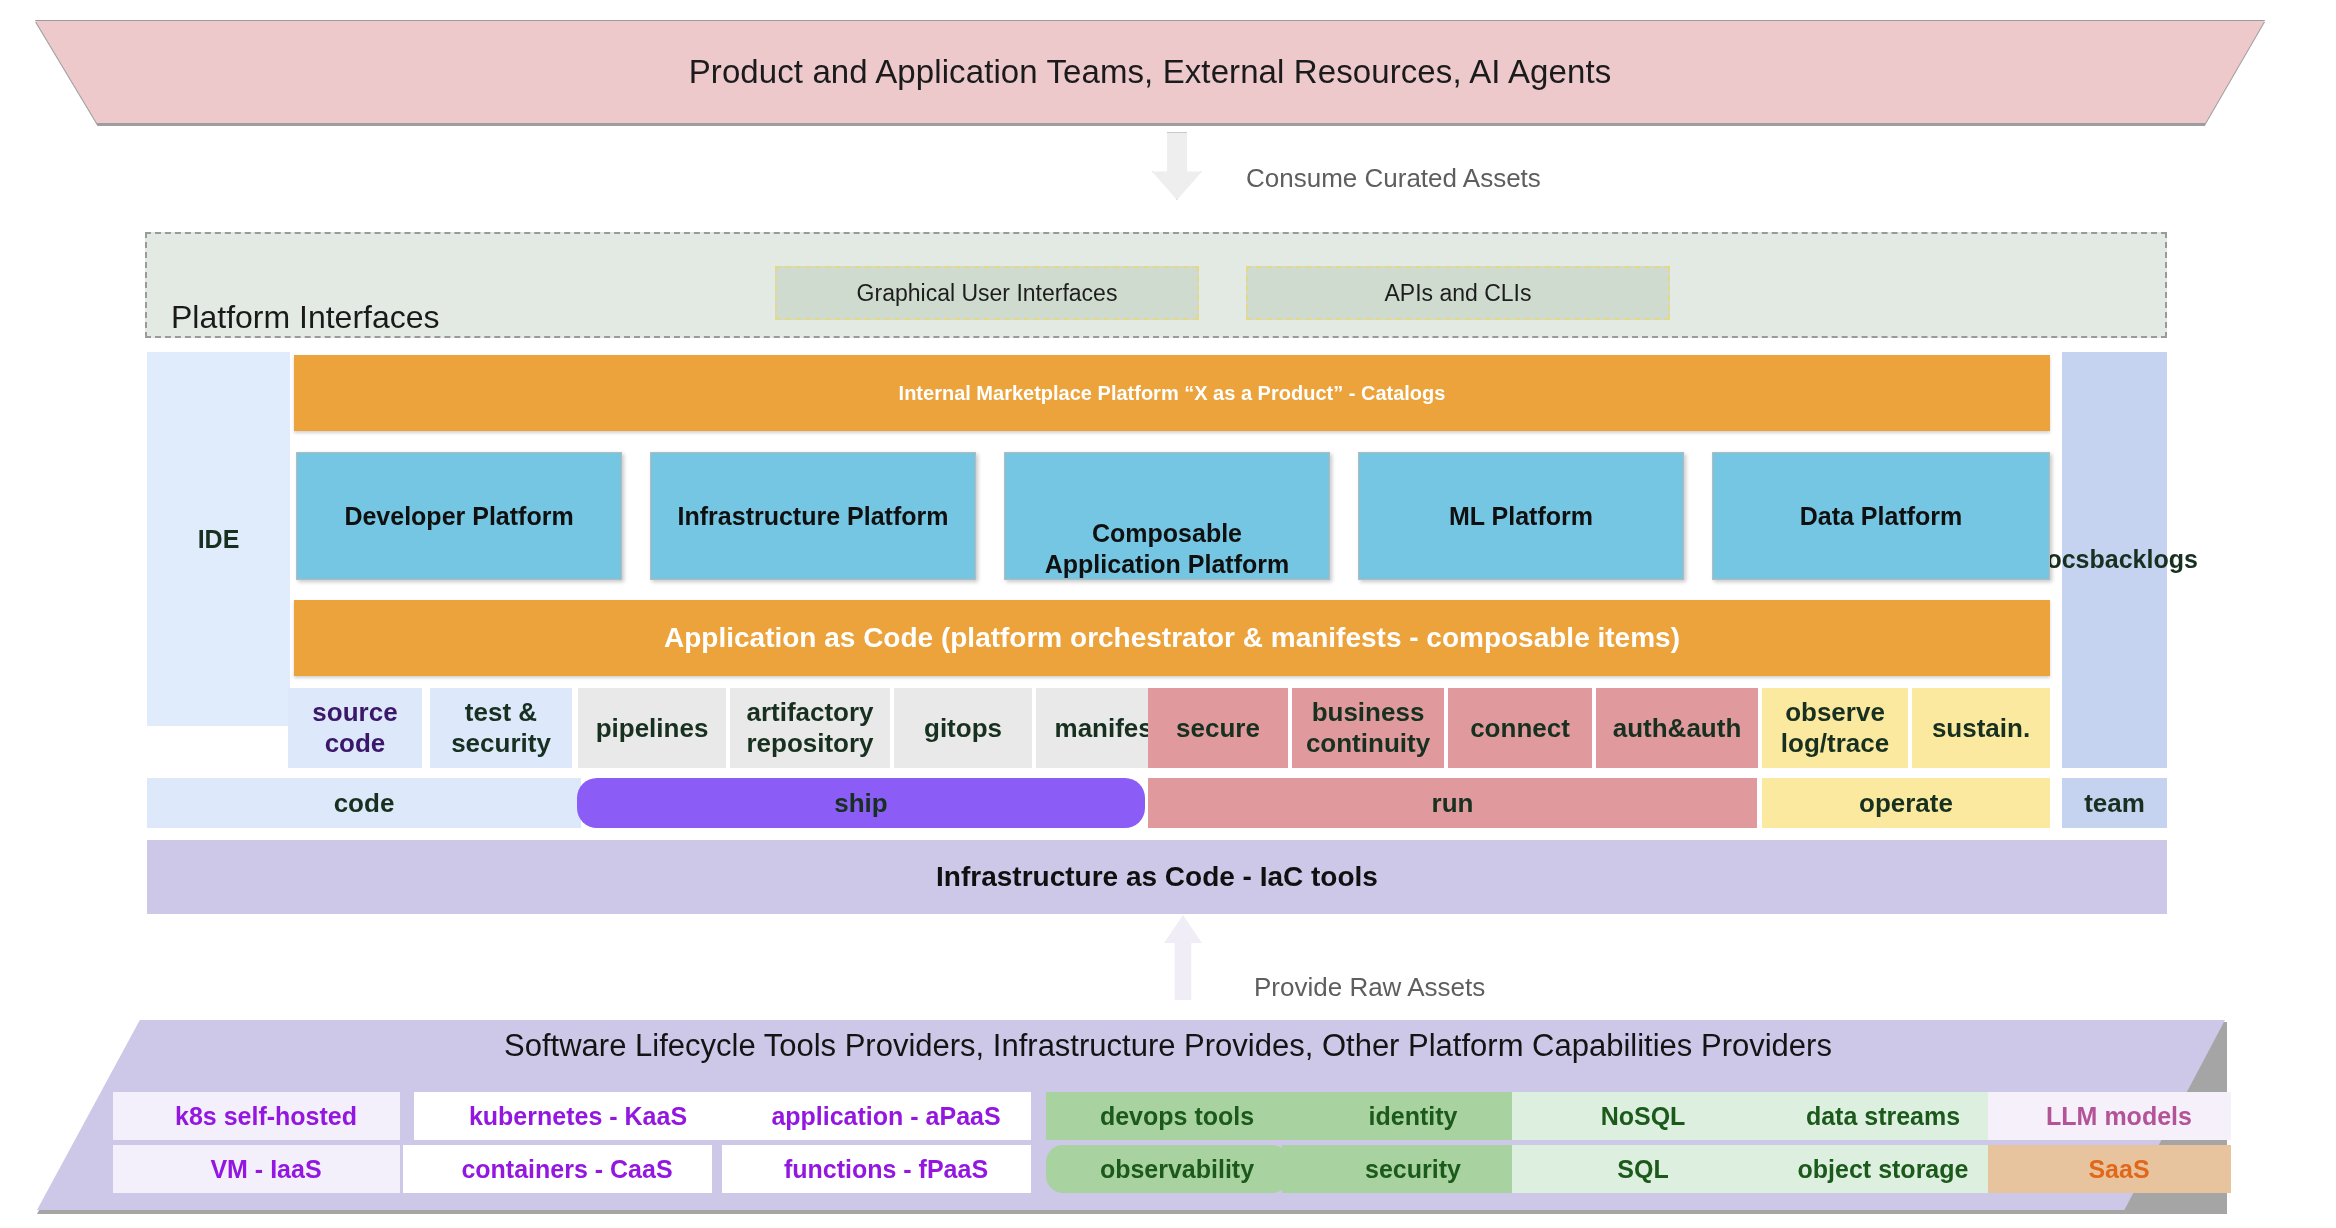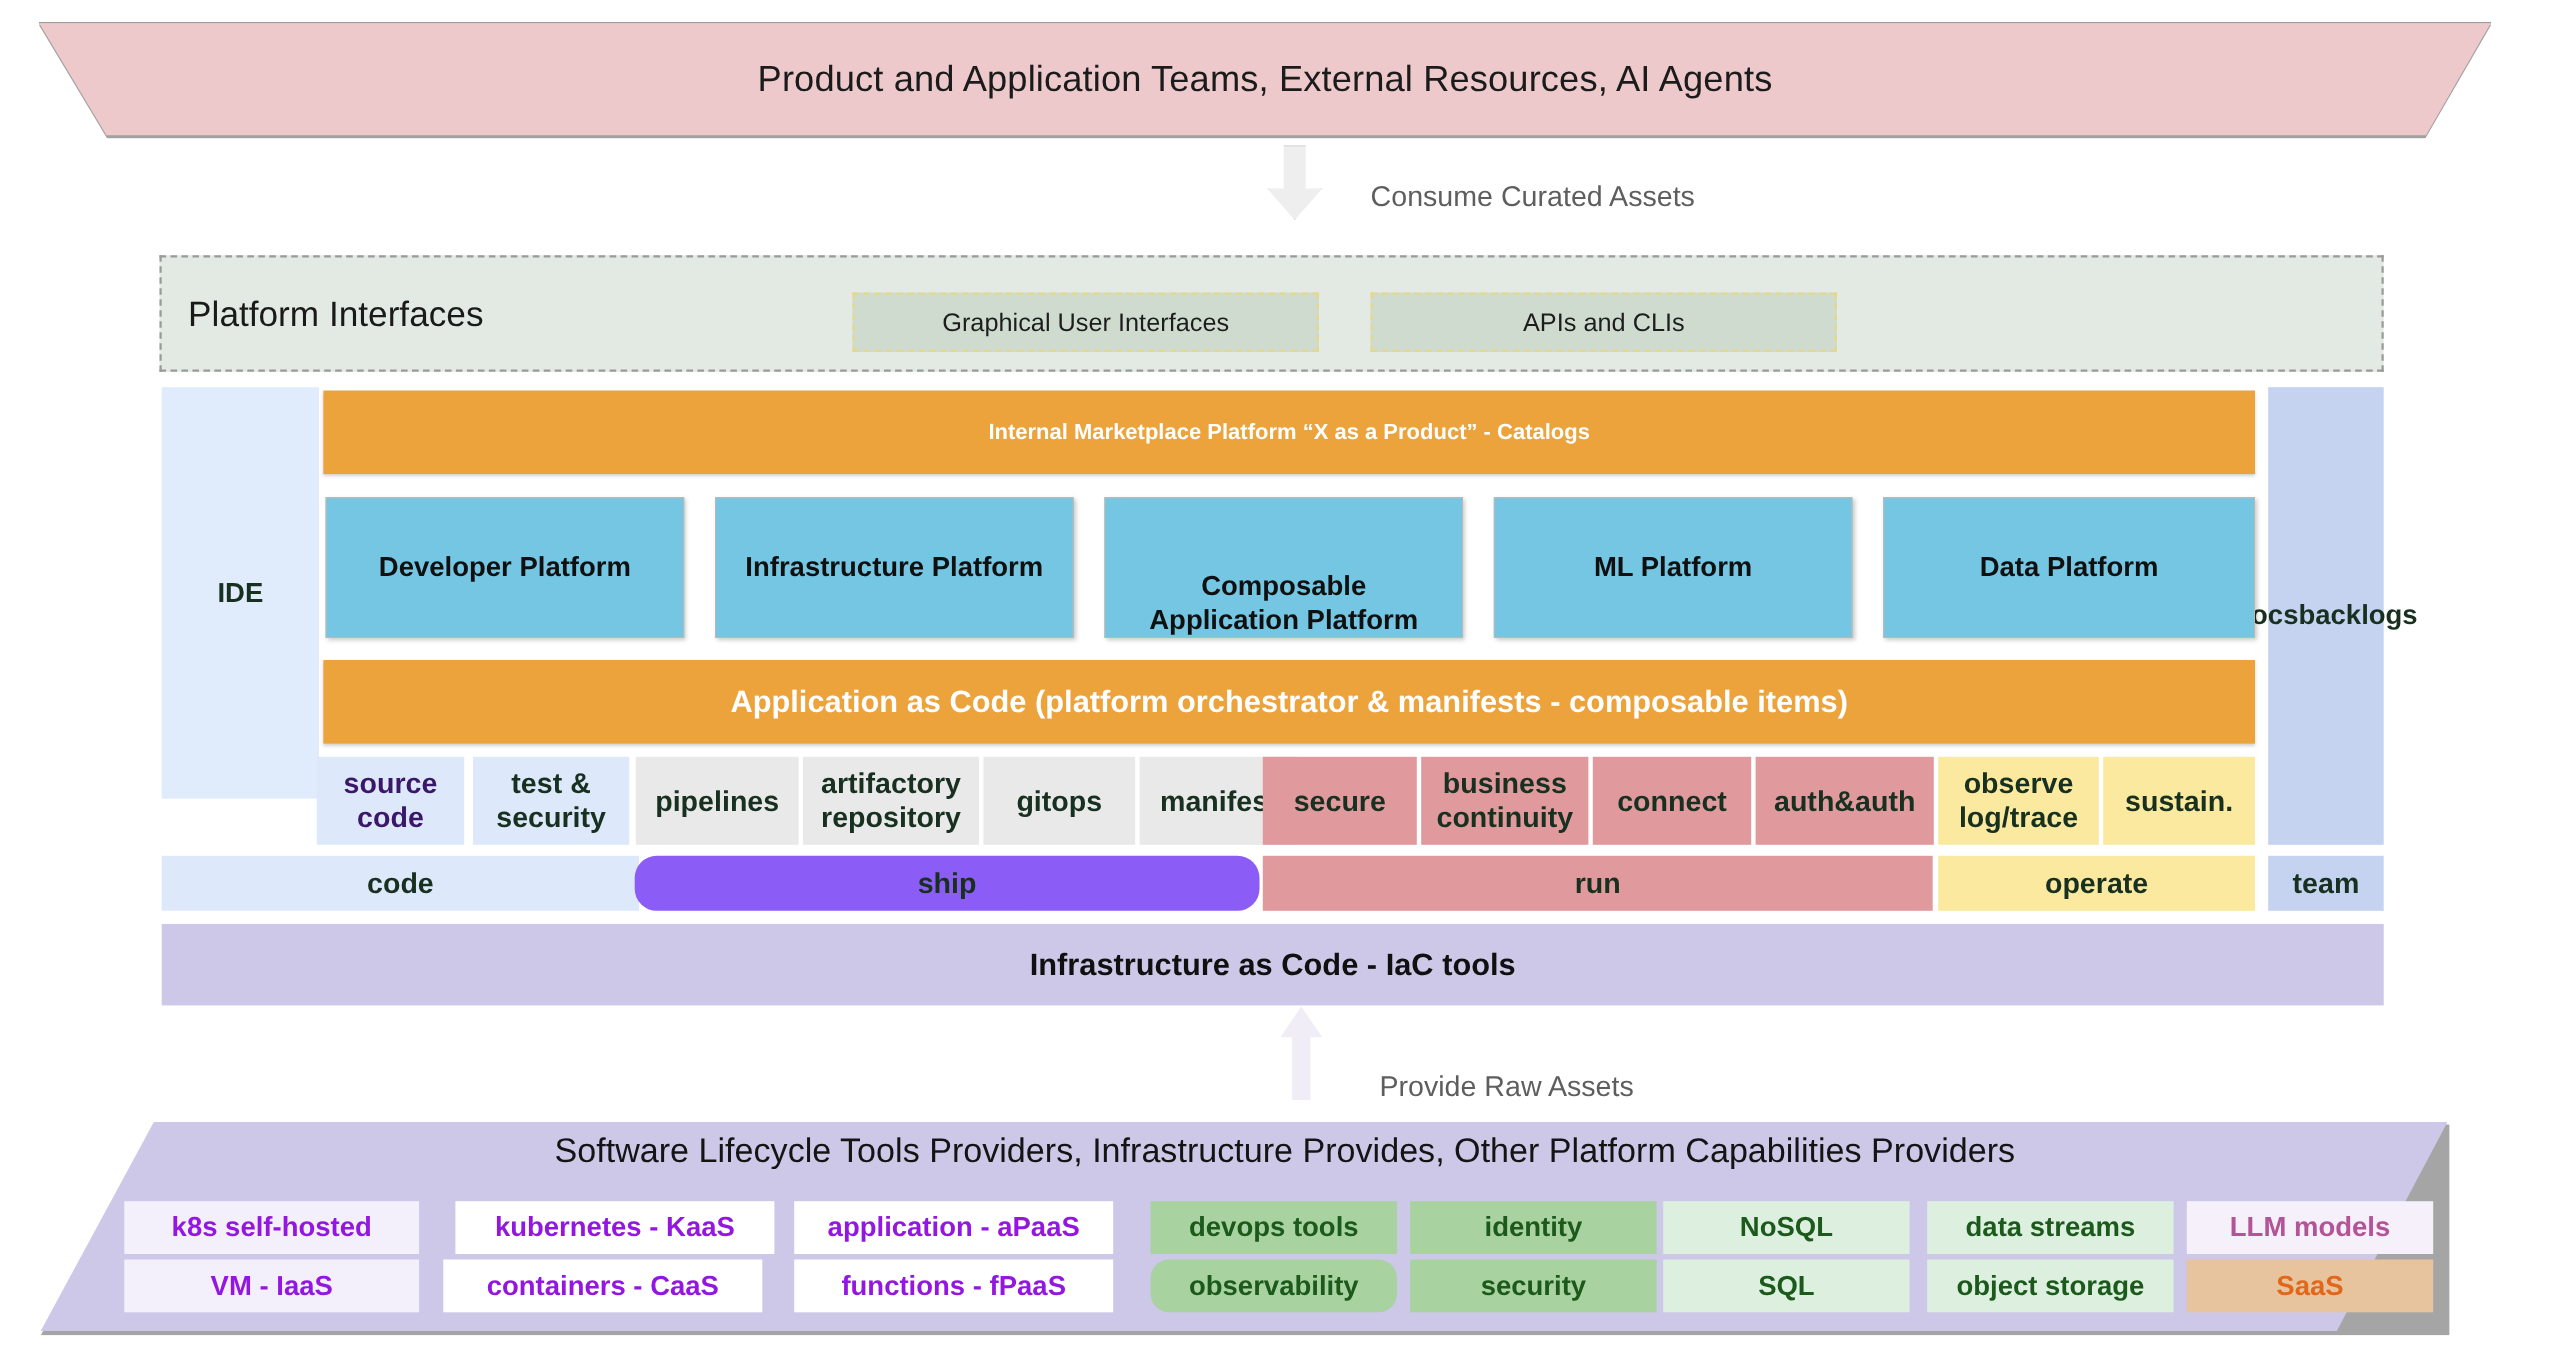--- a/index.html
+++ b/index.html
@@ -67,21 +67,21 @@
   .arrow-label{
     position:absolute;font-size:26px;color:#5e5e5e;white-space:nowrap;
   }
   .lbl-consume{left:1246px;top:163px;}
   .lbl-provide{left:1254px;top:972px;}
 
   
   .pi-band{
     position:absolute;left:145px;top:232px;width:2022px;height:106px;
     background:#e3eae3;border:2px dashed #9a9a9a;box-sizing:border-box;
-    display:flex;align-items:center;
+    display:flex;align-items:flex-end;
   }
   .pi-title{
     font-size:32px;color:#1a1a1a;margin-left:24px;white-space:nowrap;
   }
   .pi-chip{
     position:absolute;top:266px;height:54px;
     background:#cfdbcf;border:2px dashed #e4d98a;box-sizing:border-box;
     display:flex;align-items:center;justify-content:center;
     font-size:23px;color:#1d1d1d;
   }
@@ -131,21 +131,21 @@
   .bar-iac{
     position:absolute;left:147px;top:840px;width:2020px;height:74px;
     background:#cdc7e8;display:flex;align-items:center;justify-content:center;
     font-size:28px;font-weight:bold;color:#101010;
   }
 
   
   .prov-chip{
     position:absolute;height:48px;
     display:flex;align-items:center;justify-content:center;
-    font-size:25px;font-weight:bold;text-align:center;white-space:nowrap;
+    font-size:25px;font-weight:bold;text-align:center;white-space:nowrap;padding-left:19px;
   }
 </style>
 </head>
 <body>
 
 <div id="stage">
 
   <div class="trap trap-top-shadow" style="top:22px"></div>
   <div class="trap trap-top">
     <span class="trap-top-label">Product and Application Teams, External Resources, AI Agents</span>

